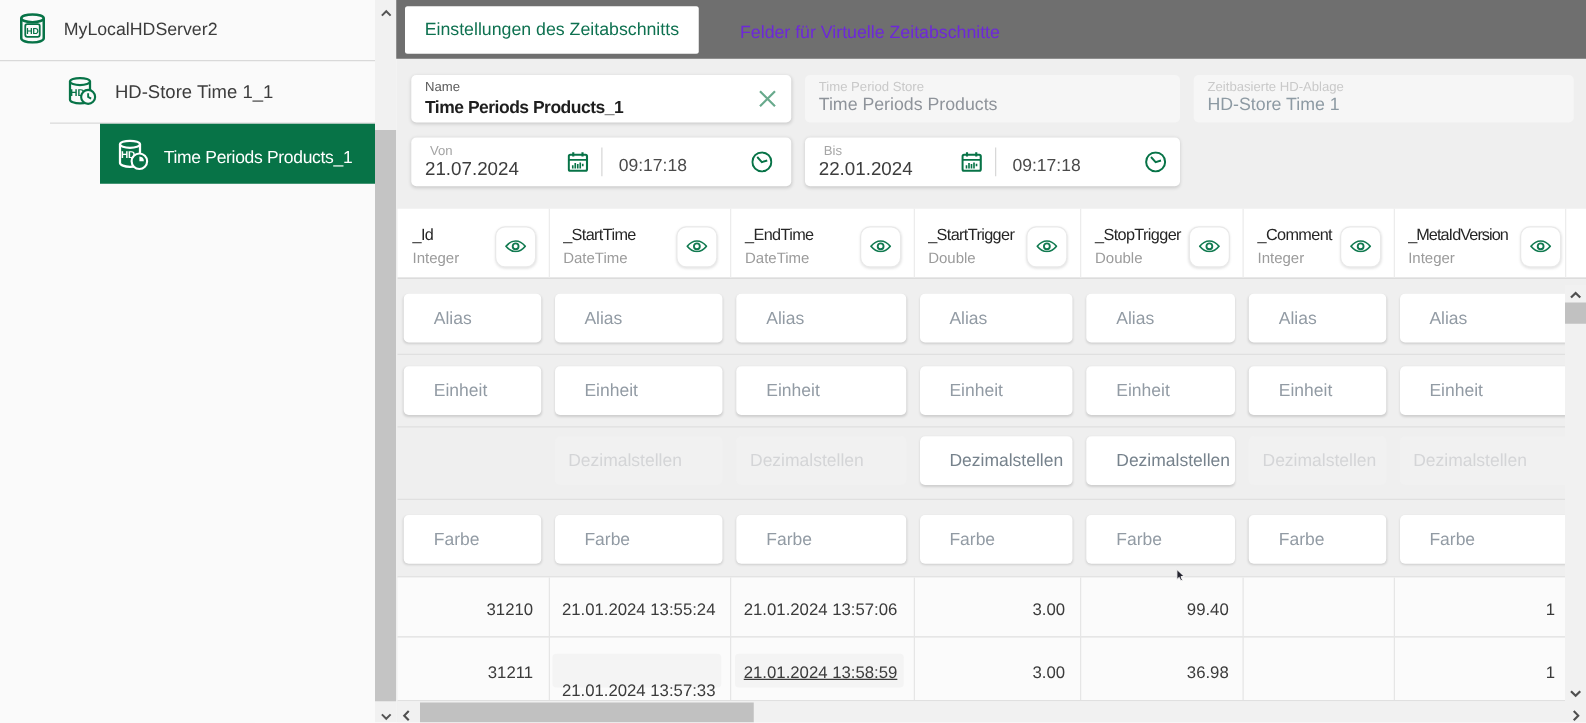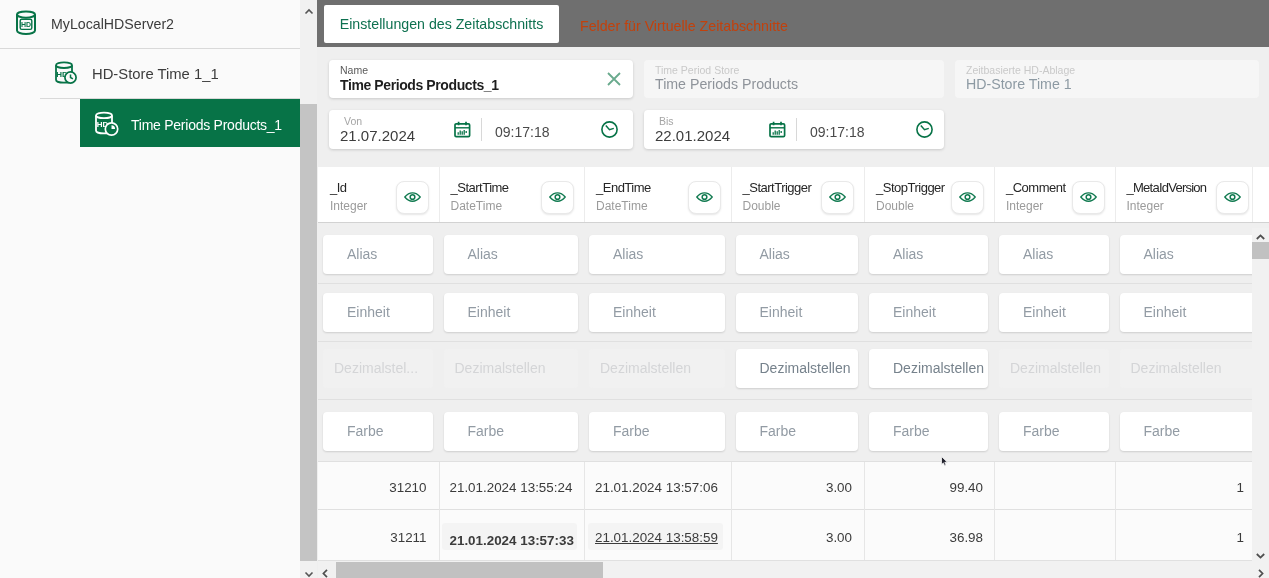--- a/index.html
+++ b/index.html
@@ -56,21 +56,21 @@
 <div class="abs" style="left:300px;top:104px;width:17px;height:457px;background:#c4c4c4;"></div>
 <div class="abs" style="left:304px;top:3px;"><svg width="10" height="10" viewBox="0 0 10 10">
 <path d="M1.5 6.5 L5 3 L8.5 6.5" fill="none" stroke="#555" stroke-width="1.6"></path>
       </svg></div>
 <div class="abs" style="left:304px;top:565px;"><svg width="10" height="10" viewBox="0 0 10 10">
 <path d="M1.5 3.5 L5 7 L8.5 3.5" fill="none" stroke="#555" stroke-width="1.6"></path>
       </svg></div>
 <div class="abs" style="left:317px;top:0;width:952px;height:578px;background:#efefef;"></div>
 <div class="abs" style="left:317px;top:0;width:952px;height:47px;background:#6f6f6f;"></div>
 <div class="abs" style="left:324px;top:5px;width:235px;height:38px;background:#fff;border-radius:2px;display:flex;align-items:center;justify-content:center;font-size:14.2px;color:#0e7150;">Einstellungen des Zeitabschnitts</div>
-<div class="abs" style="left:580px;top:2px;height:47px;display:flex;align-items:center;font-size:14.2px;color:#c2410c;">Felder für Virtuelle Zeitabschnitte</div>
+<div class="abs" style="left:592px;top:2px;height:47px;display:flex;align-items:center;font-size:14.2px;color:#6d28d9;">Felder für Virtuelle Zeitabschnitte</div>
 <div class="card" style="left:329px;top:59.5px;width:304px;height:38.5px;"></div>
 <div class="flabel" style="left:340px;top:64px;">Name</div>
 <div class="abs" style="left:340px;top:77px;font-size:14px;font-weight:bold;letter-spacing:-0.4px;color:#1e1e1e;">Time Periods Products_1</div>
 <div class="abs" style="left:606px;top:71px;"><svg width="16" height="16" viewBox="0 0 16 16">
 <path d="M2 2 L14 14 M14 2 L2 14" stroke="#69aa8d" stroke-width="1.8" fill="none"></path>
       </svg></div>
 <div class="dcard" style="left:644px;top:59.5px;width:300px;height:38.5px;"></div>
 <div class="dlabel" style="left:655px;top:64px;">Time Period Store</div>
 <div class="abs" style="left:655px;top:76px;font-size:14.2px;color:#8e939a;">Time Periods Products</div>
 <div class="dcard" style="left:955px;top:59.5px;width:304px;height:38.5px;"></div>
@@ -181,21 +181,20 @@
 <div class="inp" style="left:869px;top:234.5px;width:119px;color:#929ba4;">Alias</div>
 <div class="inp" style="left:999px;top:234.5px;width:109.5px;color:#929ba4;">Alias</div>
 <div class="inp" style="left:1119.5px;top:234.5px;width:136px;color:#929ba4;">Alias</div>
 <div class="inp" style="left:323px;top:293px;width:109.5px;color:#929ba4;">Einheit</div>
 <div class="inp" style="left:443.5px;top:293px;width:134.5px;color:#929ba4;">Einheit</div>
 <div class="inp" style="left:589px;top:293px;width:135.5px;color:#929ba4;">Einheit</div>
 <div class="inp" style="left:735.5px;top:293px;width:122.5px;color:#929ba4;">Einheit</div>
 <div class="inp" style="left:869px;top:293px;width:119px;color:#929ba4;">Einheit</div>
 <div class="inp" style="left:999px;top:293px;width:109.5px;color:#929ba4;">Einheit</div>
 <div class="inp" style="left:1119.5px;top:293px;width:136px;color:#929ba4;">Einheit</div>
-<div class="dinp" style="left:323px;top:348.5px;width:109.5px;">Dezimalstel...</div>
 <div class="dinp" style="left:443.5px;top:348.5px;width:134.5px;">Dezimalstellen</div>
 <div class="dinp" style="left:589px;top:348.5px;width:135.5px;">Dezimalstellen</div>
 <div class="inp" style="left:735.5px;top:348.5px;width:122.5px;color:#76828c;">Dezimalstellen</div>
 <div class="inp" style="left:869px;top:348.5px;width:119px;color:#76828c;">Dezimalstellen</div>
 <div class="dinp" style="left:999px;top:348.5px;width:109.5px;">Dezimalstellen</div>
 <div class="dinp" style="left:1119.5px;top:348.5px;width:136px;">Dezimalstellen</div>
 <div class="inp" style="left:323px;top:411.5px;width:109.5px;color:#929ba4;">Farbe</div>
 <div class="inp" style="left:443.5px;top:411.5px;width:134.5px;color:#929ba4;">Farbe</div>
 <div class="inp" style="left:589px;top:411.5px;width:135.5px;color:#929ba4;">Farbe</div>
 <div class="inp" style="left:735.5px;top:411.5px;width:122.5px;color:#929ba4;">Farbe</div>
@@ -214,21 +213,21 @@
 <div class="vline" style="left:1252px;top:461.5px;height:98.5px;background:#e6e6e6;"></div>
 <div class="abs" style="left:442px;top:523px;width:135px;height:27px;background:#f4f4f4;border-radius:3px;"></div>
 <div class="abs" style="left:588px;top:523px;width:135px;height:27px;background:#f4f4f4;border-radius:3px;"></div>
 <div class="dval" style="right:842.5px;top:481px;">31210</div>
 <div class="dval" style="left:449.5px;top:481px;">21.01.2024 13:55:24</div>
 <div class="dval" style="left:595px;top:481px;">21.01.2024 13:57:06</div>
 <div class="dval" style="right:417px;top:481px;">3.00</div>
 <div class="dval" style="right:286px;top:481px;">99.40</div>
 <div class="dval" style="right:25px;top:481px;">1</div>
 <div class="dval" style="right:842.5px;top:530.5px;">31211</div>
-<div class="dval" style="left:449.5px;top:534px;font-weight:bold;">21.01.2024 13:57:33</div>
+<div class="dval" style="left:449.5px;top:546px;">21.01.2024 13:57:33</div>
 <div class="dval" style="left:595px;top:530.5px;text-decoration:underline;">21.01.2024 13:58:59</div>
 <div class="dval" style="right:417px;top:530.5px;">3.00</div>
 <div class="dval" style="right:286px;top:530.5px;">36.98</div>
 <div class="dval" style="right:25px;top:530.5px;">1</div>
 <div class="abs" style="left:1252px;top:228px;width:17px;height:333px;background:#f1f1f1;"></div>
 <div class="abs" style="left:1252px;top:242px;width:17px;height:17px;background:#c1c1c1;"></div>
 <div class="abs" style="left:1255px;top:229px;"><svg width="11" height="11" viewBox="0 0 11 11">
 <path d="M1.8 7 L5.5 3.4 L9.2 7" fill="none" stroke="#4f4f4f" stroke-width="1.8"></path>
       </svg></div>
 <div class="abs" style="left:1255px;top:547px;"><svg width="11" height="11" viewBox="0 0 11 11">

